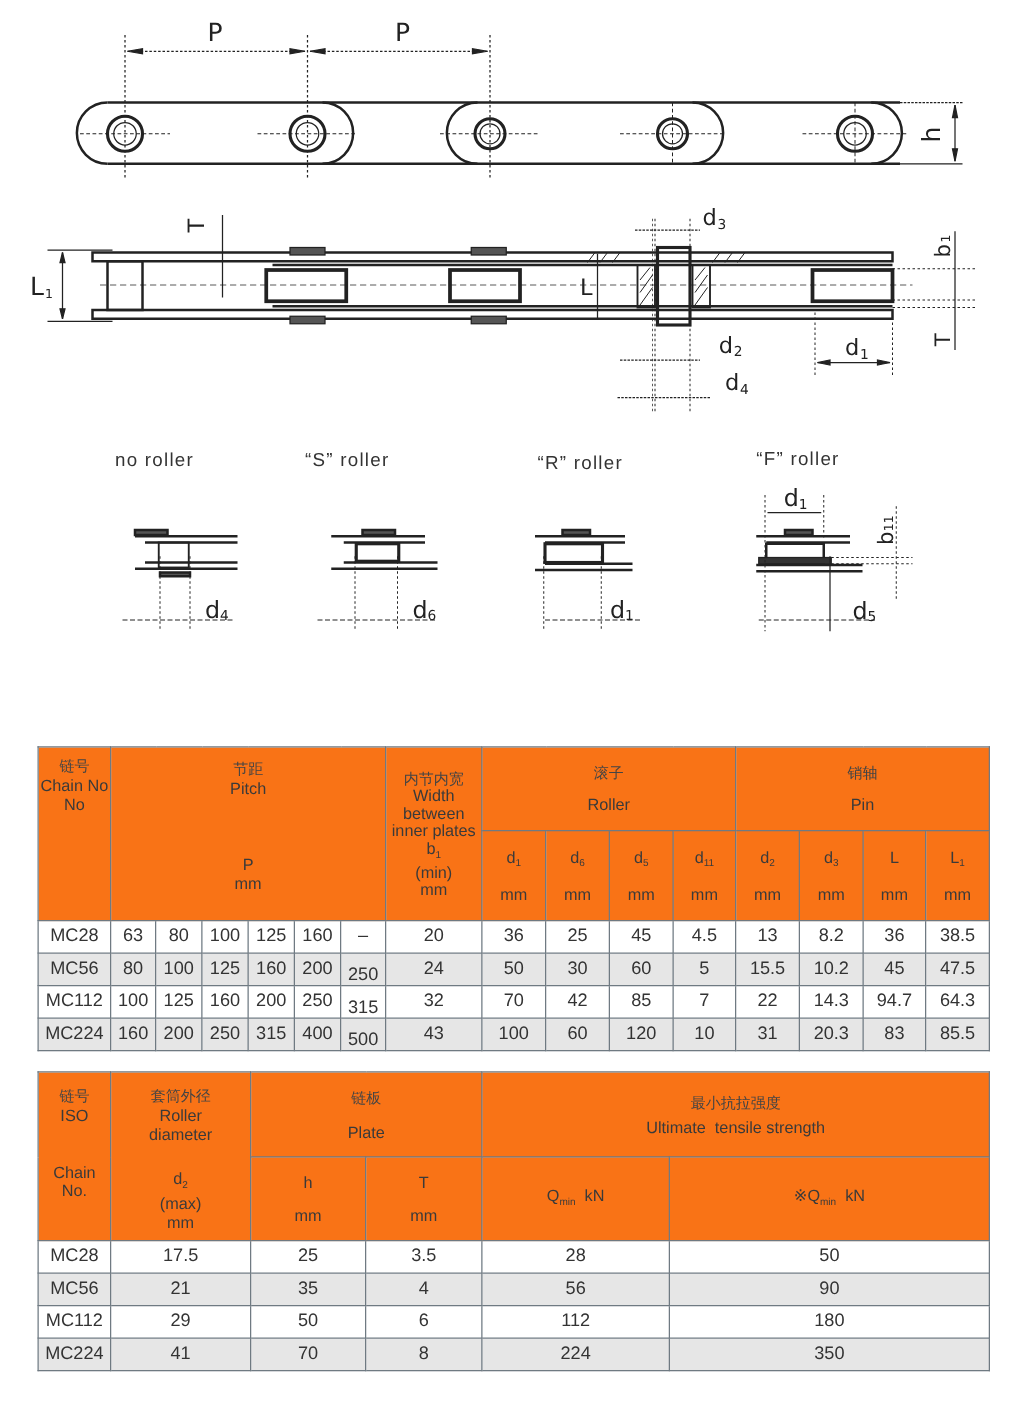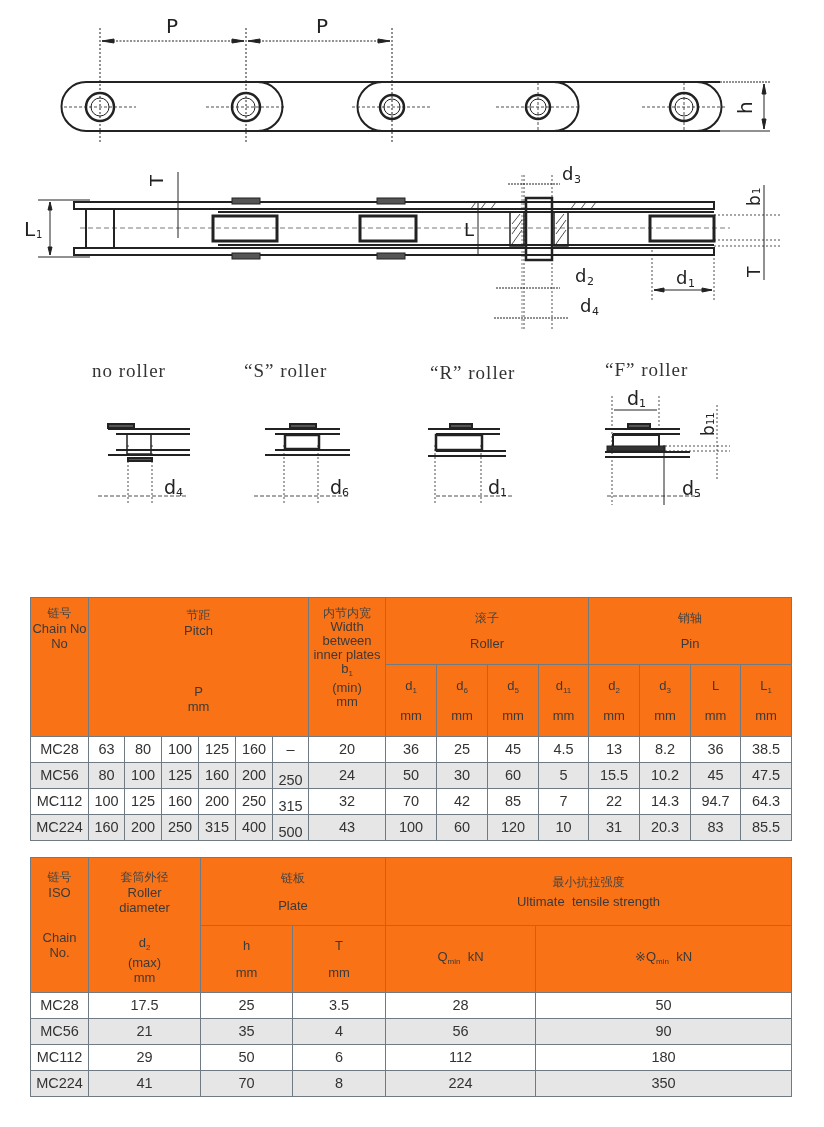--- a/index.html
+++ b/index.html
@@ -1,19 +1,19 @@
 <!DOCTYPE html>
 <html><head>
 <meta charset="utf-8">
 <style>
   html, body { margin:0; padding:0; background:#ffffff; }
   body { width:824px; height:1127px; position:relative; overflow:hidden; font-family:"Liberation Sans", "DejaVu Sans", sans-serif; color:#2a2a2a; }
   .abs { position:absolute; }
   svg text { font-family:"DejaVu Sans", "Liberation Sans", sans-serif; fill:#222; }
-  .label-roller { position:absolute; font-family:Liberation Serif, serif; font-size:19px; color:#333; letter-spacing:1px; white-space:nowrap; }
+  .label-roller { position:absolute; font-family:Liberation Sans, sans-serif; font-size:15px; color:#333; letter-spacing:1px; white-space:nowrap; }
 
   table.spec { position:absolute; border-collapse:collapse; table-layout:fixed; font-size:13px; color:#333; }
   table.spec td { border:1px solid #6f7a82; text-align:center; vertical-align:middle; padding:0; line-height:15px; }
   table.spec td.h { background:#f97316; color:#3a3a3a; }
   table.spec tr.odd td { background:#ffffff; }
   table.spec tr.even td { background:#e6e6e6; }
   table.spec tr.data td { font-size:14.5px; color:#333; }
   .cn { font-family:"DejaVu Sans", sans-serif; font-size:12px; color:#444; }
   .sub { font-size:8px; vertical-align:-3px; }
   .low { display:inline-block; transform:translateY(5px); }
@@ -266,21 +266,21 @@
       <div class="cn">链号</div>
       <div style="">Chain No</div>
       <div>No</div>
     </td>
     <td class="h" colspan="6" rowspan="2" style="vertical-align:top;padding-top:10px">
       <div class="cn">节距</div>
       <div>Pitch</div>
       <div style="margin-top:46px">P</div>
       <div>mm</div>
     </td>
-    <td class="h" rowspan="2" style="vertical-align:top;padding-top:8px;line-height:14px">
+    <td class="h" rowspan="2" style="vertical-align:top;padding-top:18px;line-height:14px">
       <div class="cn">内节内宽</div>
       <div>Width</div>
       <div>between</div>
       <div>inner plates</div>
       <div><span>b</span><span class="sub">1</span></div>
       <div>(min)</div>
       <div>mm</div>
     </td>
     <td class="h" colspan="4">
       <div class="cn">滚子</div>

